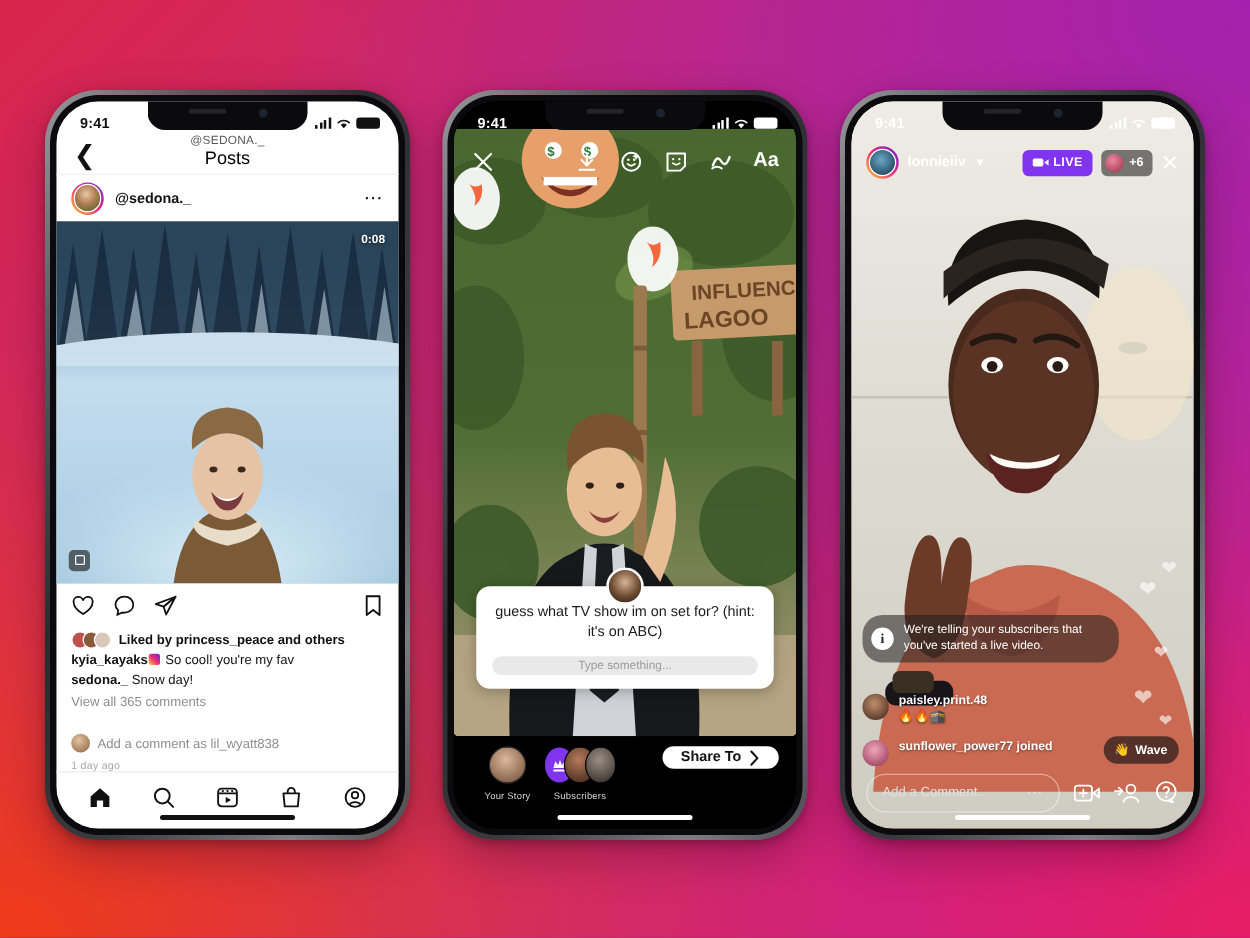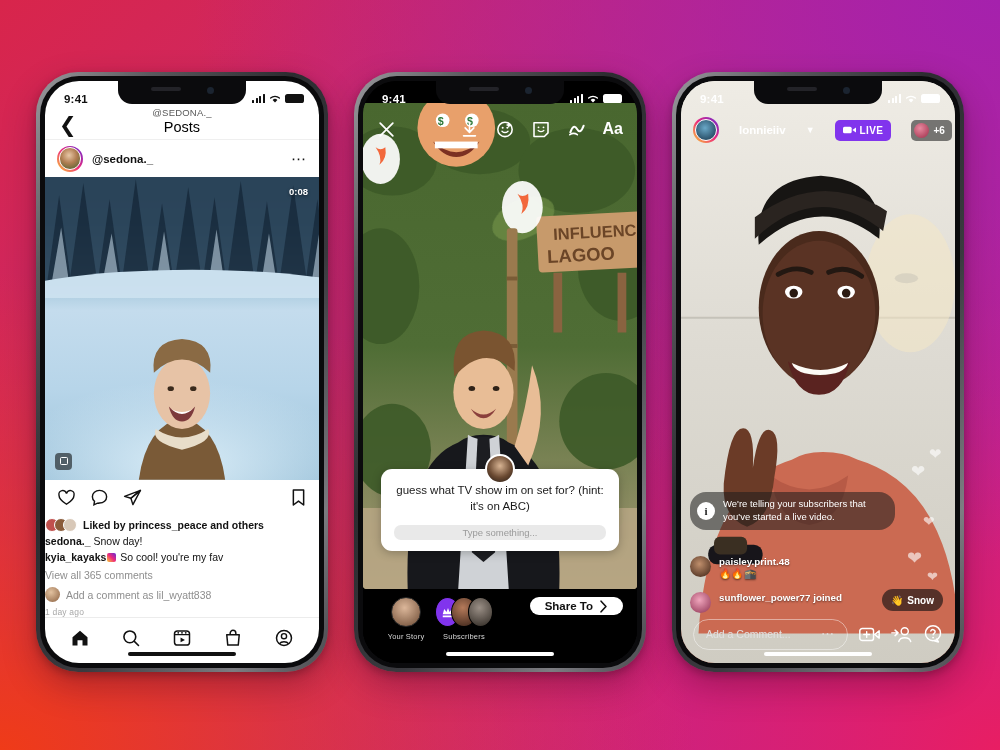--- a/index.html
+++ b/index.html
@@ -115,33 +115,33 @@
   }
   .tag-badge {
     position: absolute; left: 10px; bottom: 10px; width: 17px; height: 17px;
     border-radius: 4px; background: rgba(0,0,0,.55);
     display: flex; align-items: center; justify-content: center;
   }
   .tag-badge .sq { width: 8px; height: 8px; border: 1.4px solid #fff; border-radius: 1.5px; }
 
   .actions { height: 36px; display: flex; align-items: center; padding: 0 12px; gap: 14px; flex: none; }
   .actions .spacer { flex: 1; }
-  .caps { padding: 0 0; flex: none; }
+  .caps { padding: 0 12px; flex: none; }
   .liked-row { display: flex; align-items: center; gap: 6px; margin-top: 1px; }
   .stack { display: flex; }
   .stack span { width: 14px; height: 14px; border-radius: 50%; border: 1.2px solid #fff; margin-left: -5px; display:block;}
   .stack span:first-child { margin-left: 0; }
   .ln { font-size: 10.5px; color: #111; line-height: 1.55; }
   .ln b { font-weight: bold; }
   .muted { color: #8e8e8e; }
   .pill-badge {
     display: inline-block; width: 9px; height: 9px; border-radius: 2px;
     background: linear-gradient(45deg,#f9ce34,#ee2a7b,#6228d7); vertical-align: -1px; margin: 0 1px;
   }
-  .addc { display: flex; align-items: center; gap: 6px; margin-top: 3px; }
+  .addc { display: flex; align-items: center; gap: 6px; margin-top: 16px; }
   .tstamp { font-size: 8.5px; color: #a8a8a8; margin-top: 4px; letter-spacing: .2px; }
   .tabbar {
     height: 46px; border-top: .5px solid #ececec; display: flex; align-items: center;
     justify-content: space-around; padding: 0 10px 6px; flex: none;
   }
 
   
   .story { position: absolute; inset: 0; background: #000; }
   .story-media {
     position: absolute; left: 0; right: 0; top: 22px; bottom: 74px;
@@ -197,21 +197,21 @@
   .live { position: absolute; inset: 0; background: #000; }
   .live-media {
     position: absolute; inset: 0;
     background:
       radial-gradient(ellipse 60% 55% at 52% 33%, #6a3b26 0%, rgba(106,59,38,0) 62%),
       radial-gradient(ellipse 80% 52% at 55% 86%, #c8654f 0%, rgba(200,101,79,0) 70%),
       linear-gradient(170deg,#e9e6e0 0%,#dedbd4 26%,#cfccc4 40%,#bf8a73 62%,#b35f49 82%,#8c4635 100%);
   }
   .live-top {
     position: absolute; top: 36px; left: 0; right: 0; z-index: 20;
-    display: flex; align-items: center; padding: 0 12px; gap: 20px;
+    display: flex; align-items: center; padding: 0 12px; gap: 7px;
   }
   .live-top .uname { font-size: 11.5px; color: #fff; font-weight: bold; }
   .chev-d { color: #fff; font-size: 9px; }
   .live-badge {
     margin-left: auto; background: #8134ed; color: #fff; border-radius: 5px;
     height: 21px; padding: 0 8px; display: flex; align-items: center; gap: 4px;
     font-size: 10px; font-weight: bold; letter-spacing: .4px;
   }
   .viewers {
     background: rgba(60,60,60,.68); border-radius: 5px; height: 21px; padding: 0 7px 0 3px;
@@ -369,26 +369,26 @@
       <div class="caps">
         <div class="liked-row">
           <span class="stack">
             <span style="background:#c0504d"></span>
                 <span style="background:#8a5b3a"></span>
                 <span style="background:#d8c8b8"></span>
           </span>
           <span class="ln"><b>Liked by princess_peace and others</b></span>
         </div>
         <div class="ln">
+          <b>kyia_kayaks</b><span class="pill-badge"></span>
+          <span>So cool! you're my fav</span>
+        </div>
+        <div class="ln">
           <b>sedona._</b>
           <span>Snow day!</span>
-        </div>
-        <div class="ln">
-          <b>kyia_kayaks</b><span class="pill-badge"></span>
-          <span>So cool! you're my fav</span>
         </div>
         <div class="ln muted" style="margin-top:2px">View all 365 comments</div>
         <div class="addc">
           <span class="av" style="width:15px;height:15px;background:radial-gradient(circle at 40% 35%,#e3c2a0,#8a6040)"></span>
           <span class="ln muted">Add a comment as lil_wyatt838</span>
         </div>
         <div class="tstamp">1 day ago</div>
       </div>
 
       <div class="tabbar">
@@ -696,21 +696,21 @@
 
       <div class="cmt-row" id="cmt2">
         <span class="cav" style="background:radial-gradient(circle at 45% 38%,#f0a6bd,#8c3050)"></span>
         <span>
           <div class="cname">sunflower_power77 joined</div>
         </span>
       </div>
 
       <div class="wave-btn">
         <span style="font-size:10px">👋</span>
-        <span>Snow</span>
+        <span>Wave</span>
       </div>
 
       <div class="live-bottom">
         <div class="cmt-input">
           <span class="ph">Add a Comment...</span>
           <span class="dd">⋯</span>
         </div>
         <svg width="21" height="19" viewBox="0 0 26 22">
           <rect x="1" y="3.5" width="17" height="15" rx="3" fill="none" stroke="#fff" stroke-width="1.8"></rect>
           <path d="M19.5 11 L25 6.5 V15.5Z" fill="none" stroke="#fff" stroke-width="1.8" stroke-linejoin="round"></path>

